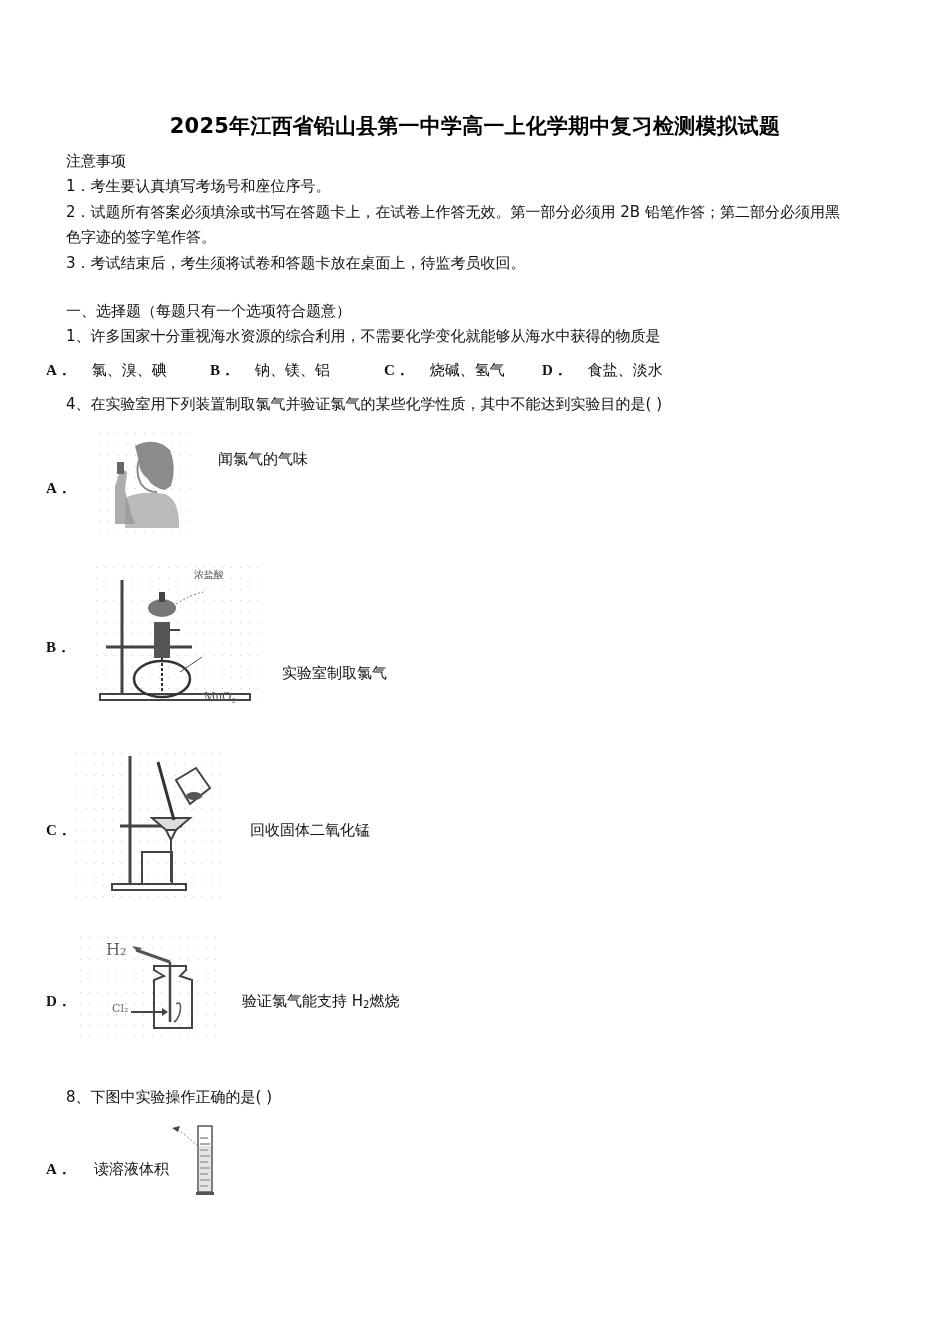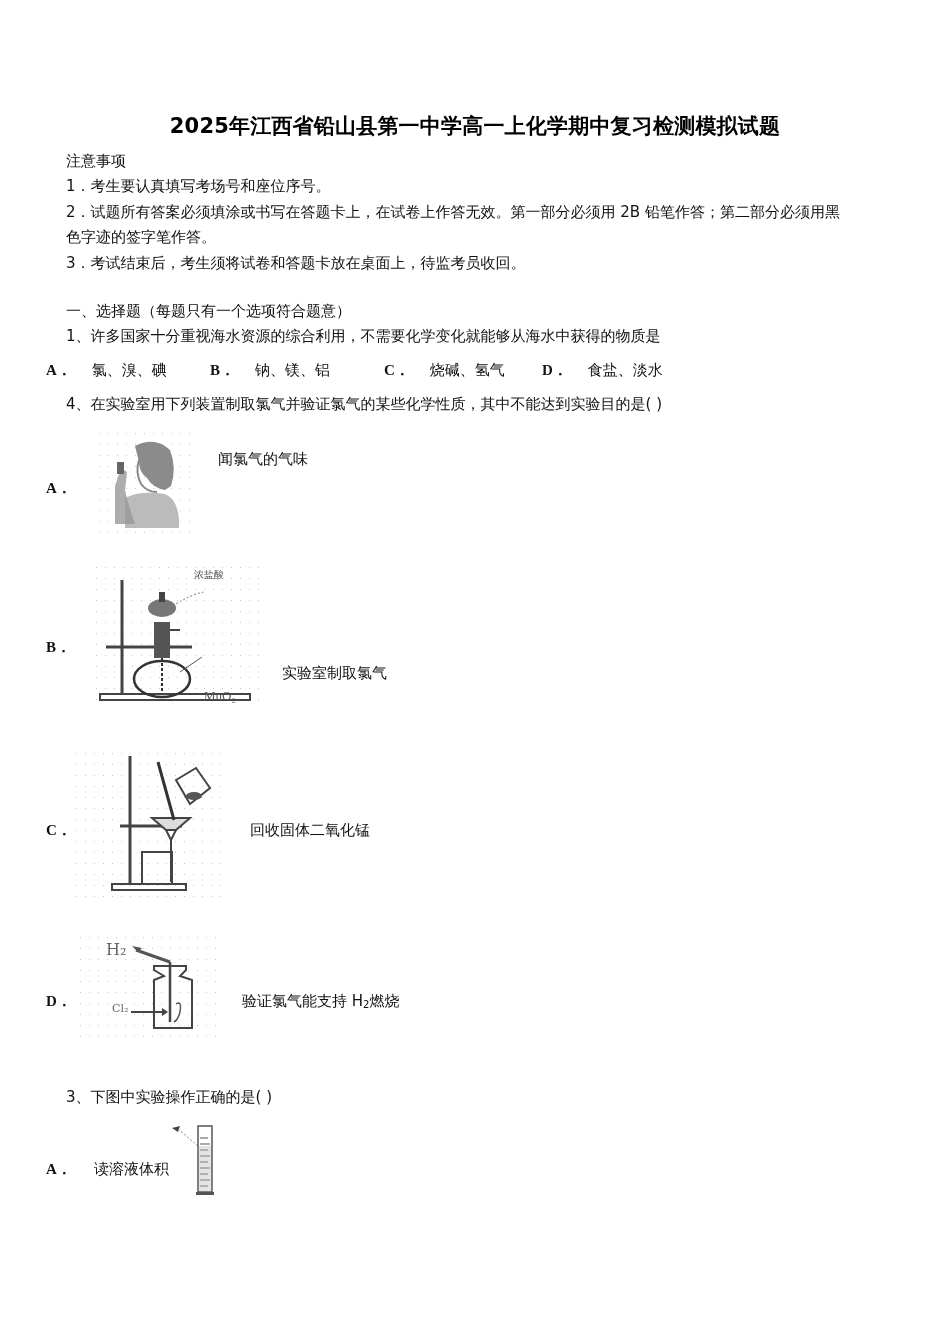--- a/index.html
+++ b/index.html
@@ -104,21 +104,21 @@
     <path d="M86 76 L92 80 L86 84 Z" fill="#444"></path>
     <path d="M100 72 Q106 68 104 80 Q102 88 98 90" fill="none" stroke="#555" stroke-width="1.5"></path>
   </svg>
   <div class="abs" style="left:30px;top:8px;font-size:16px;color:#666;">H₂</div>
   <div class="abs" style="left:36px;top:70px;font-size:11px;color:#666;">Cl₂</div>
 </div>
 <div class="abs sans" style="left:222px;top:992px;">
   <span>验证氯气能支持 H</span><sub>2</sub><span>燃烧</span>
 </div>
 
-<div class="abs sans t14" style="left:46px;top:1088px;">3、下图中实验操作正确的是(    )</div>
+<div class="abs sans t14" style="left:46px;top:1088px;">8、下图中实验操作正确的是(    )</div>
 <div class="abs lbl" style="left:46px;top:1160px;">A．</div>
 <div class="abs sans" style="left:74px;top:1160px;">读溶液体积</div>
 <div class="fig" style="left:168px;top:1122px;width:60px;height:78px;">
   <svg width="60" height="78" viewBox="0 0 60 78">
     <path d="M4 6 L12 4 L10 10 Z" fill="#444"></path>
     <line x1="10" y1="7" x2="30" y2="24" stroke="#888" stroke-dasharray="2 2"></line>
     <rect x="30" y="4" width="14" height="66" fill="none" stroke="#555" stroke-width="1.5"></rect>
     <rect x="28" y="70" width="18" height="3" fill="#555"></rect>
     <g stroke="#555" stroke-width="1">
       <line x1="32" y1="16" x2="40" y2="16"></line>

